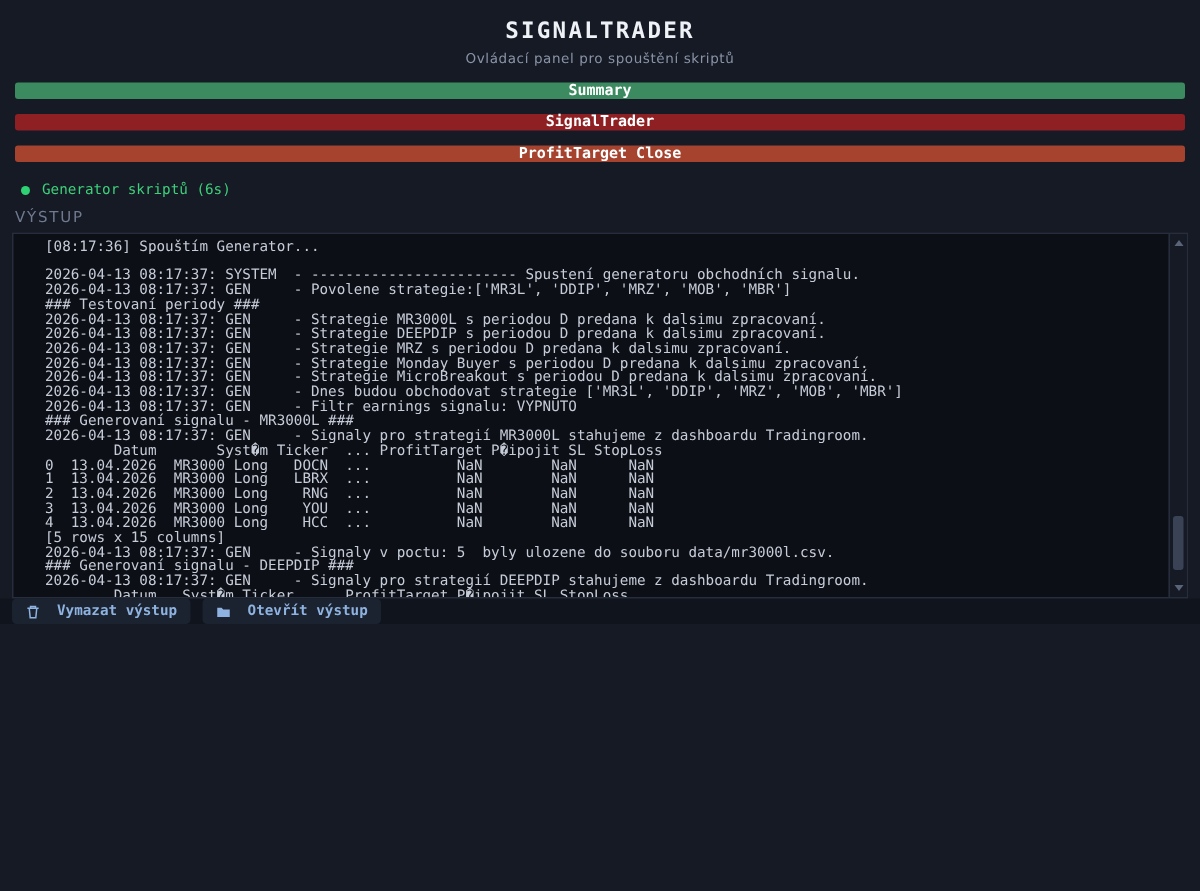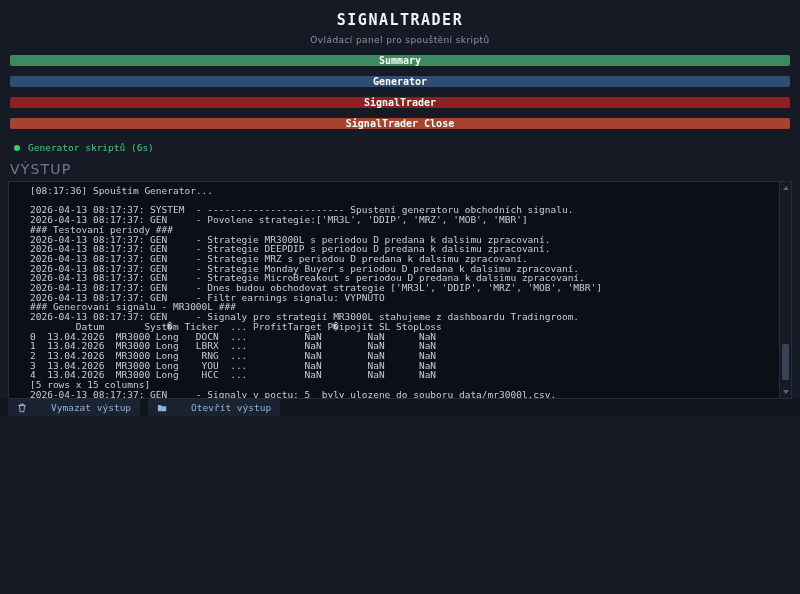--- a/index.html
+++ b/index.html
@@ -25,21 +25,21 @@
     cursor:pointer; flex:1 1 0;
   }
   .btn.wide { flex:1.55 1 0; }
 
   
   .status-row { display:flex; align-items:center; gap:8px; padding-left:14px; margin-top:13px; }
   .dot { width:6px; height:6px; border-radius:50%; background:#2fd272; }
   .status-text { font-family:"DejaVu Sans Mono",monospace; font-size:9.5px; }
 
   
-  .output-label { font-size:14px; color:#6f7a8f; letter-spacing:1.2px; margin:8px 0 4px 10px; }
+  .output-label { font-size:10px; color:#6f7a8f; letter-spacing:1.2px; margin:8px 0 4px 10px; }
 
   
   .console {
     position:relative; margin:0 8px; height:438px;
     background:#0c0f16; border:1px solid #262d3c;
     padding:4px 16px 0 21px; overflow:hidden;
   }
   .console pre {
     font-family:"DejaVu Sans Mono","Liberation Mono",monospace;
     font-size:9.5px; line-height:9.7px; white-space:pre; color:#c6ccd7;
@@ -56,42 +56,41 @@
   .sb-arrow::after { content:""; position:absolute; left:2.5px; border-left:3px solid transparent;
                      border-right:3px solid transparent; }
   .sb-arrow.up::after { top:4px; border-bottom:4px solid #5a6478; }
   .sb-arrow.down::after { bottom:4px; border-top:4px solid #5a6478; }
   .sb-thumb { position:absolute; left:2px; bottom:18px; width:7px; height:36px;
               background:#3a4356; border-radius:2px; cursor:grab; }
 
   
   .footer { flex:1; display:flex; align-items:center; gap:8px; padding:0 8px; background:#10141d; }
   .footer-btn {
-    display:inline-flex; align-items:center; gap:24px;
+    display:inline-flex; align-items:center; gap:11px;
     background:#1b2230; border:none; border-radius:3px;
     color:#8fb3e0; font-family:"DejaVu Sans Mono",monospace; font-size:9.5px;
-    padding:3px 9px; cursor:pointer;
+    padding:3px 9px; cursor:pointer;font-weight:bold;
   }
   .footer-btn svg { display:block; }
 </style>
 </head>
 <body>
 
 <div class="app">
 
   <header>
     <div class="app-title">SIGNALTRADER</div>
     <div class="app-subtitle">Ovládací panel pro spouštění skriptů</div>
   </header>
 
   <div class="toolbar">
     <button class="btn" style="background: rgb(60, 138, 96);">Summary</button>
-    <button class="btn" style="background: rgb(45, 77, 116);">Generator</button>
     <button class="btn" style="background: rgb(142, 31, 34);">SignalTrader</button>
-    <button class="btn wide" style="background: rgb(165, 67, 47);">SignalTrader Close</button>
+    <button class="btn wide" style="background: rgb(165, 67, 47);">ProfitTarget Close</button>
   </div>
 
   <div class="status-row">
     <span class="dot"></span>
     <span class="status-text" style="color: rgb(62, 207, 122);">Generator skriptů (6s)</span>
   </div>
 
   <div class="output-label">VÝSTUP</div>
 
   <div class="console">

